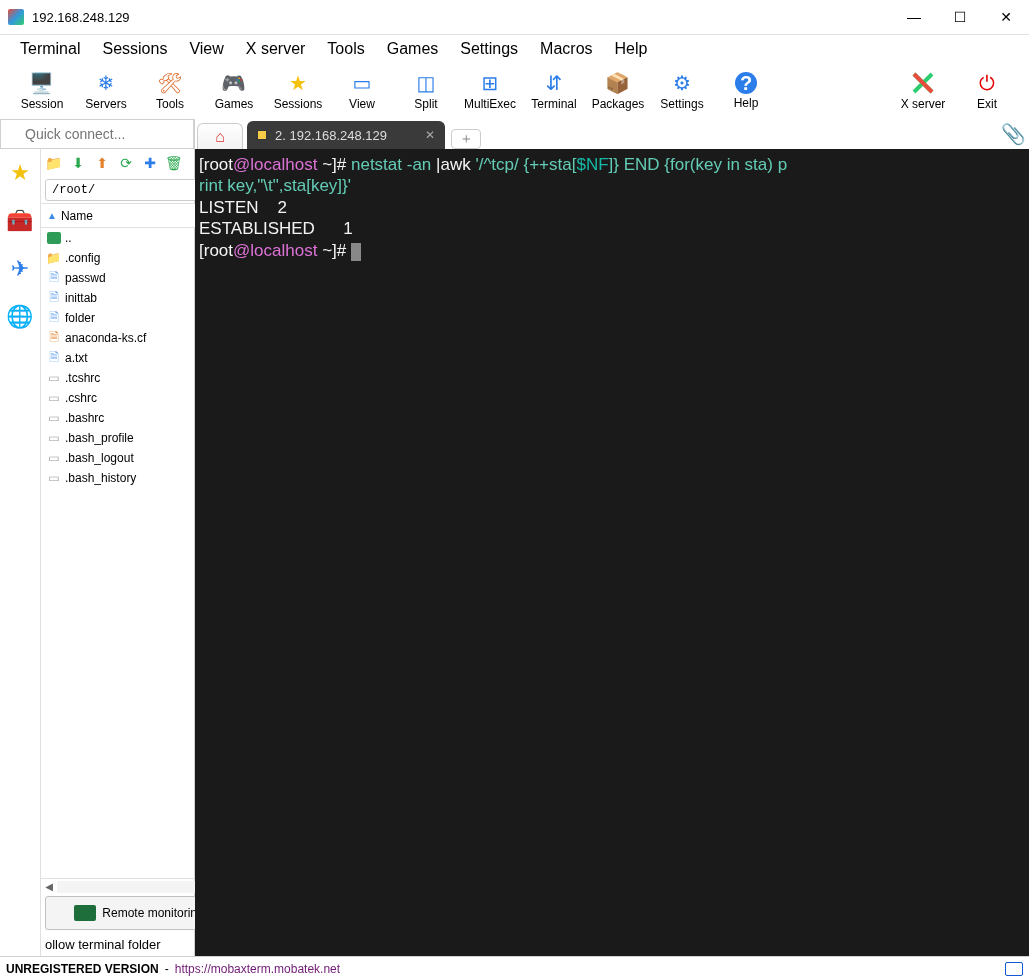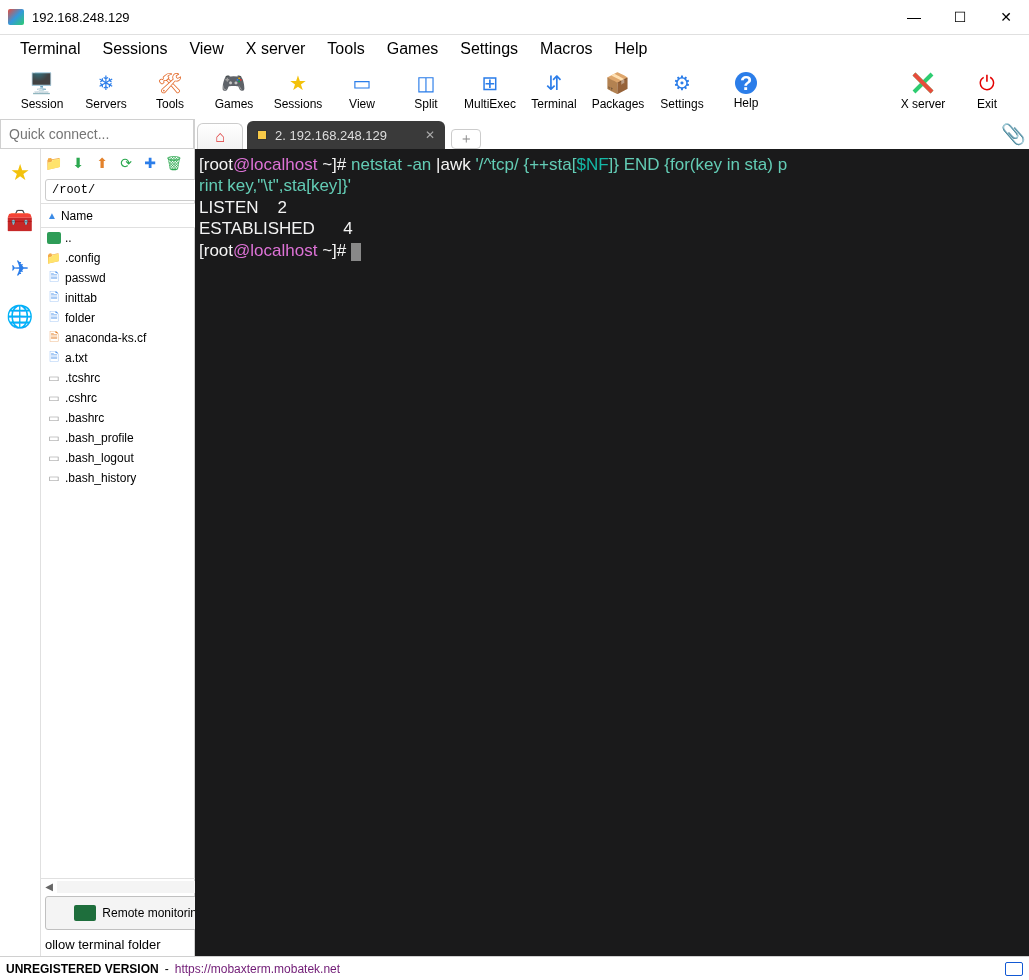--- a/index.html
+++ b/index.html
@@ -10,21 +10,21 @@
 .titlebar-btn { width: 46px; height: 30px; display: flex; align-items: center; justify-content: center; font-size: 14px; cursor: pointer; }
 .menubar { height: 28px; display: flex; align-items: center; padding: 0 10px; gap: 2px; }
 .menu-item { padding: 4px 10px; font-size: 16px; cursor: pointer; }
 .toolbar { height: 56px; display: flex; align-items: center; padding: 2px 10px 2px 10px; gap: 0; }
 .tool-btn { display: flex; flex-direction: column; align-items: center; justify-content: center; width: 64px; height: 52px; cursor: pointer; font-size: 12px; gap: 2px; }
 .tool-icon { width: 24px; height: 24px; display: flex; align-items: center; justify-content: center; font-size: 20px; }
 .tool-spacer { flex: 1; }
 .attach-btn { width: 30px; height: 30px; display: flex; align-items: center; justify-content: center; color: #2962ff; font-size: 20px; cursor: pointer; }
 .content-row { flex: 1; display: flex; min-height: 0; }
 .left-panel { width: 195px; display: flex; flex-direction: column; border-right: 1px solid #d0d0d0; }
-.quick-connect { height: 30px; border: 1px solid #d0d0d0; margin: 0; display: flex; align-items: center; padding: 0 8px; color: #14532d; font-size: 14px; }
+.quick-connect { height: 30px; border: 1px solid #d0d0d0; margin: 0; display: flex; align-items: center; padding: 0 24px; color: #14532d; font-size: 14px; }
 .left-body { flex: 1; display: flex; min-height: 0; }
 .vert-tabs { width: 48px; display: flex; flex-direction: column; align-items: center; padding-top: 4px; gap: 8px; border-right: 1px solid #e0e0e0; }
 .vert-tab { width: 40px; height: 40px; display: flex; align-items: center; justify-content: center; font-size: 22px; cursor: pointer; border-radius: 4px; }
 .vert-tab.active { background: #fff; }
 .sftp-panel { flex: 1; display: flex; flex-direction: column; min-height: 0; }
 .sftp-toolbar { height: 28px; display: flex; align-items: center; gap: 6px; padding: 0 4px; }
 .sftp-tb-btn { width: 18px; height: 18px; display: flex; align-items: center; justify-content: center; font-size: 14px; cursor: pointer; }
 .path-row { height: 26px; display: flex; align-items: center; padding: 0 4px; gap: 4px; }
 .path-input { flex: 1; height: 22px; border: 1px solid #ccc; border-radius: 3px; padding: 0 6px; font-size: 12px; font-family: Liberation Mono, monospace; }
 .ok-circle { width: 18px; height: 18px; border-radius: 50%; background: #2abf2a; color: #fff; display: flex; align-items: center; justify-content: center; font-size: 12px; }
@@ -256,21 +256,21 @@
         <span>2. 192.168.248.129</span>
         <span class="tab-close">✕</span>
       </div>
       <div class="plus-tab">＋</div>
       <div style="flex:1"></div>
       <div class="attach-btn">📎</div>
     </div>
     <div class="terminal"><span class="t-gray">[</span><span class="t-gray">root</span><span class="t-pink">@</span><span class="t-pink">localhost</span><span class="t-gray"> ~]# </span><span class="t-green">netstat </span><span class="t-green">-an </span><span class="t-gray">|awk </span><span class="t-green">'/^tcp/ {++sta[</span><span class="t-dark">$NF</span><span class="t-green">]} END {for(key in sta) p</span>
 <span class="t-green">rint key,"\t",sta[key]}'</span>
 <span class="t-gray">LISTEN    2</span>
-<span class="t-gray">ESTABLISHED      4</span>
+<span class="t-gray">ESTABLISHED      1</span>
 <span class="t-gray">[</span><span class="t-gray">root</span><span class="t-pink">@</span><span class="t-pink">localhost</span><span class="t-gray"> ~]# </span><span class="t-cursor"></span></div>
   </div>
 
 </div>
 
 <div class="footer">
   <span class="unreg">UNREGISTERED VERSION</span>
   <span> - </span>
   <a href="#">https://mobaxterm.mobatek.net</a>
   <div class="footer-spacer"></div>

